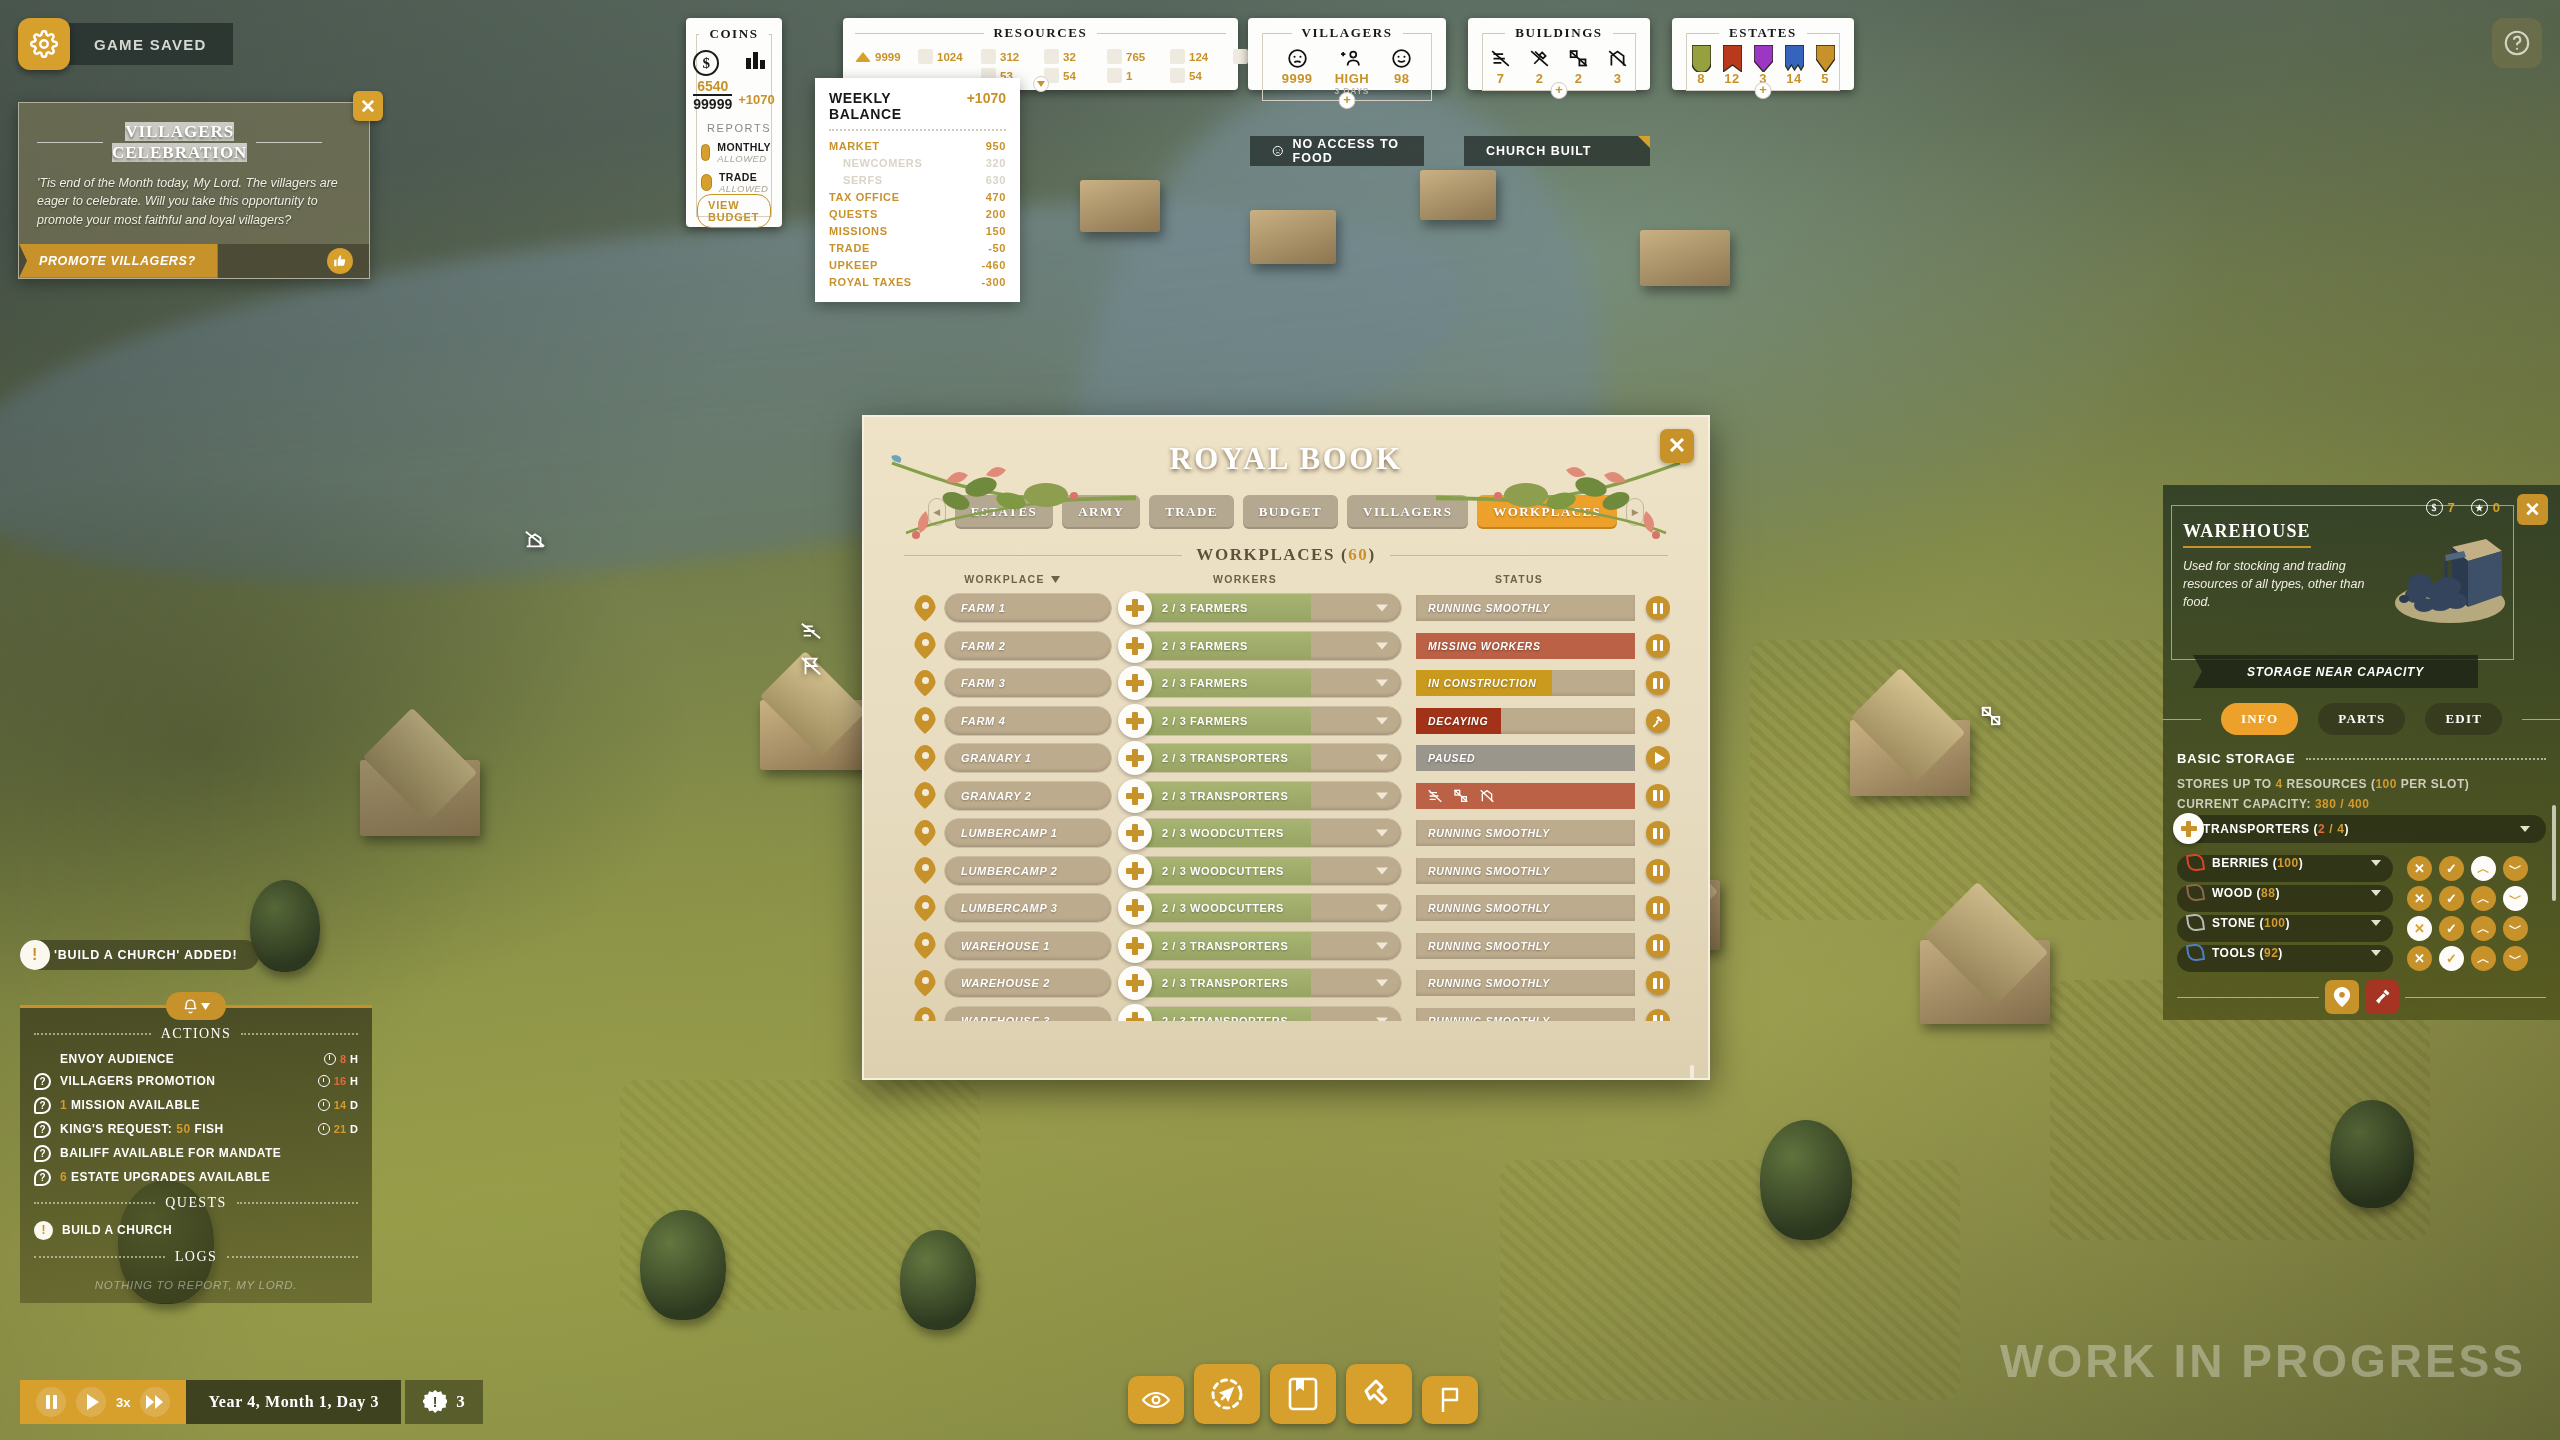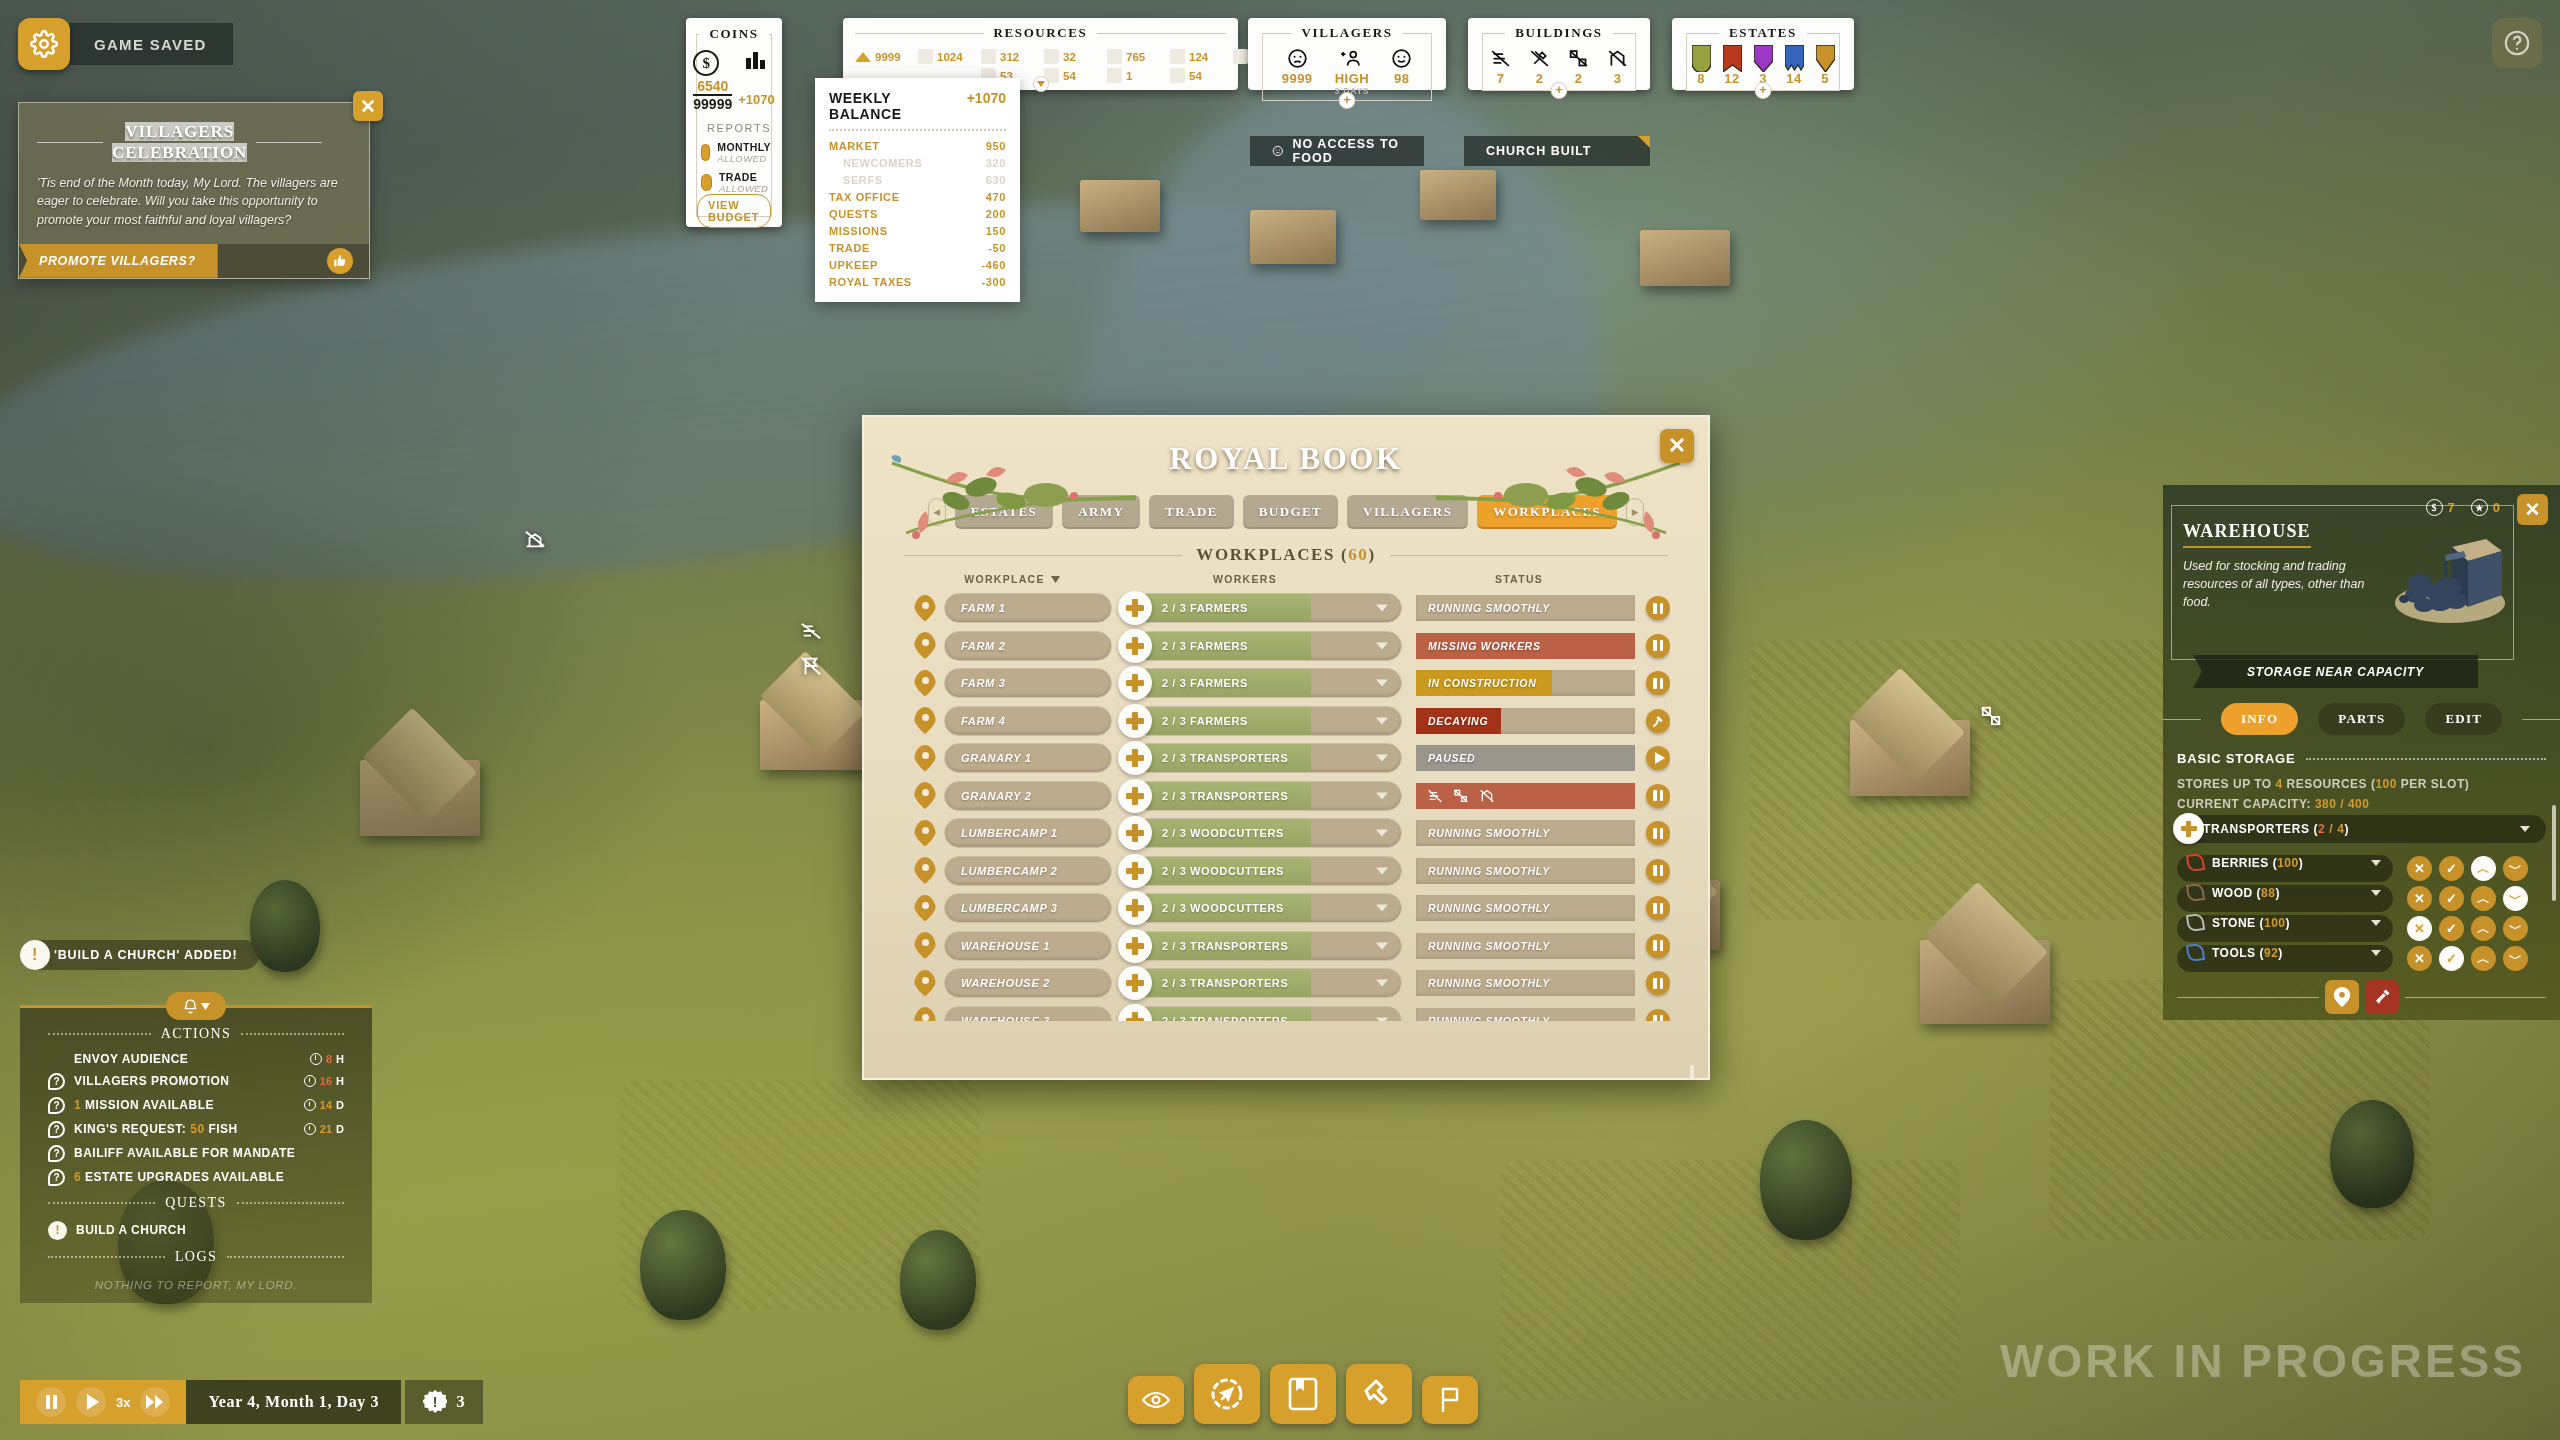--- a/index.html
+++ b/index.html
@@ -242,21 +242,21 @@
   #church-toast .bang {
     position:absolute; left:0; width:30px;height:30px;border-radius:50%;
     background:#fbf8f0; color:#c8922a; font-weight:bold; font-size:16px;
     display:flex;align-items:center;justify-content:center;
   }
 
   
   #sidebar {
     position:absolute; left:20px; top:1005px; width:352px;
     background:linear-gradient(180deg, rgba(62,64,30,.82), rgba(74,74,30,.55));
-    border-top:3px solid #c8922a; padding:12px 28px 10px;
+    border-top:3px solid #c8922a; padding:12px 14px 10px;
   }
   #sidebar-bell {
     position:absolute; left:50%; top:-16px; transform:translateX(-50%);
     width:60px; height:28px; border-radius:14px; background:#c8922a;
     display:flex; align-items:center; justify-content:center; gap:2px; color:#fff;
   }
   .side-head { font-family:"Liberation Serif",serif; font-size:14px; color:#fff;
     letter-spacing:1.4px; text-align:center; margin:6px 0; display:flex; align-items:center; gap:10px;}
   .side-head:before, .side-head:after { content:""; flex:1; height:0;
     border-top:2px dotted rgba(240,236,215,.55);}

